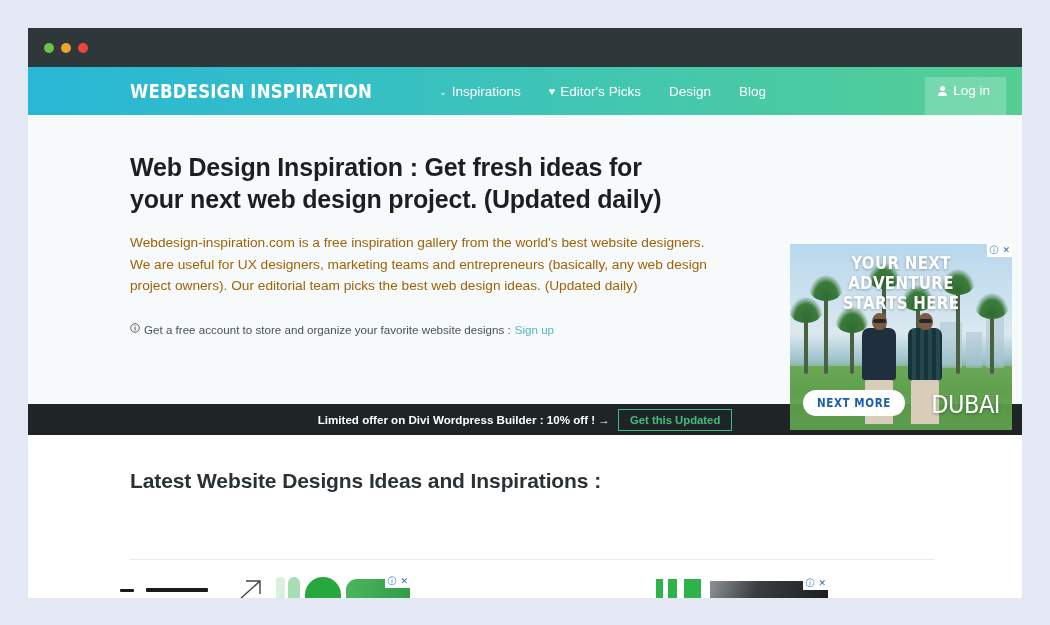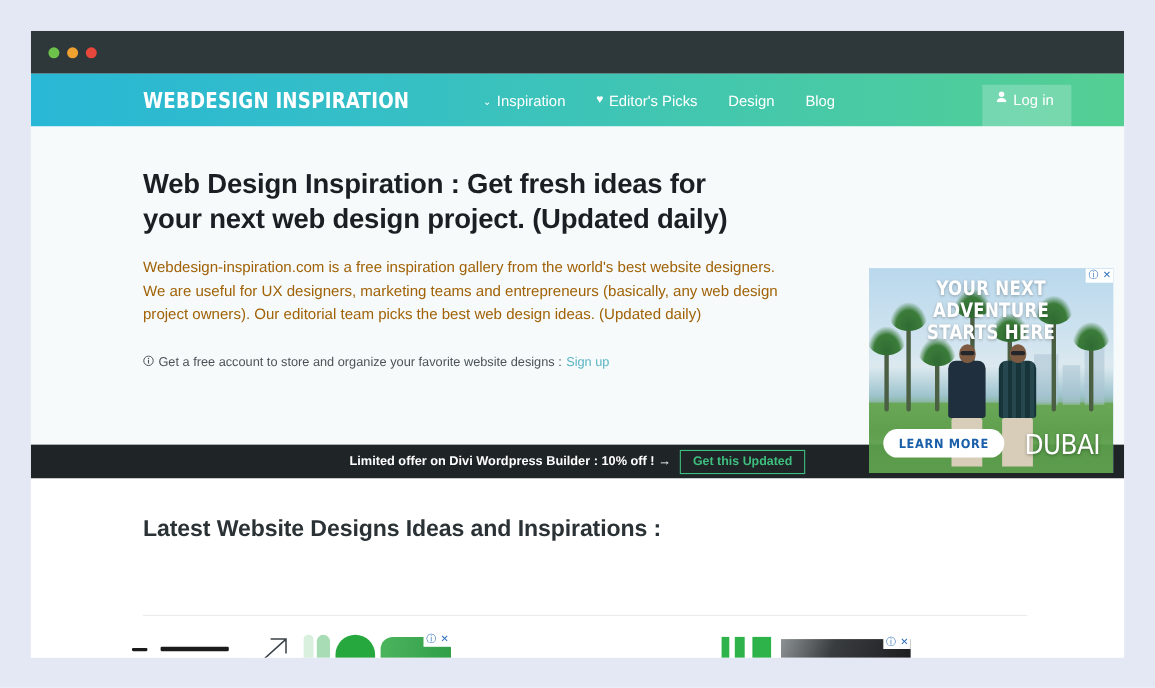--- a/index.html
+++ b/index.html
@@ -86,28 +86,28 @@
     line-height: 1;
     position: relative;
     top: 1px;
   }
   .nav-heart {
     font-size: 11px;
     line-height: 1;
   }
   .login-btn {
     position: absolute;
-    right: 48px;
+    right: 16px;
     top: 10px;
     background: rgba(255,255,255,0.22);
     color: #ffffff;
     font-size: 13.5px;
     padding: 6px 16px 19px 13px;
     display: flex;
-    align-items: flex-start;
+    align-items: flex-end;
     gap: 6px;
     cursor: pointer;
     border-radius: 1px;
   }
   .login-icon {
     font-size: 12px;
     line-height: 1;
   }
 
   
@@ -400,21 +400,21 @@
     <span class="dot dot-orange"></span>
     <span class="dot dot-red"></span>
   </div>
 
   <div class="site-header">
     <div class="logo">WEBDESIGN INSPIRATION</div>
 
     <div class="nav">
       <div class="nav-item">
         <span class="nav-caret">⌄</span>
-        <span>Inspiration</span>
+        <span>Inspirations</span>
       </div>
       <div class="nav-item">
         <span class="nav-heart">♥</span>
         <span>Editor's Picks</span>
       </div>
       <div class="nav-item">
         <span>Design</span>
       </div>
       <div class="nav-item">
         <span>Blog</span>
@@ -479,21 +479,21 @@
           </div>
         <div class="p-body" style="background:repeating-linear-gradient(90deg,#17343a 0 4px,#25474d 4px 8px);"></div>
         <div class="p-legs"></div>
       </div>
 
       <div class="ad-headline">
         <div>YOUR NEXT ADVENTURE</div>
         <div>STARTS HERE</div>
       </div>
 
-      <div class="ad-cta">LEARN MORE</div>
+      <div class="ad-cta">NEXT MORE</div>
       <div class="ad-brand">DUBAI</div>
 
       <div class="adchoices">
         <span>ⓘ</span>
         <span>✕</span>
       </div>
     </div>
   </div>
 
   <div class="promo-bar">

